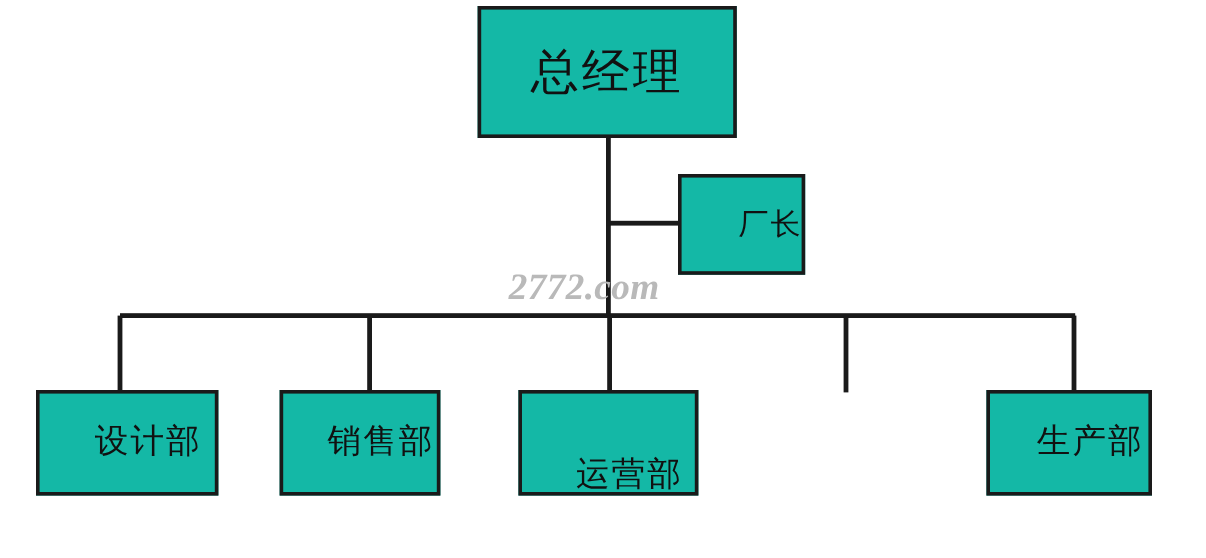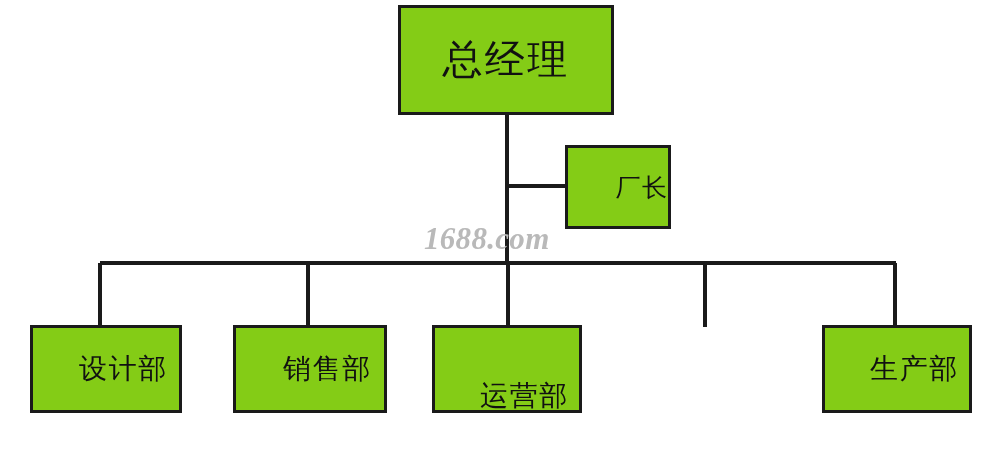--- a/index.html
+++ b/index.html
@@ -15,21 +15,21 @@
     width: 1005px;
     height: 465px;
     background: #ffffff;
     overflow: hidden;
   }
 
   
   .node {
     position: absolute;
     box-sizing: border-box;
-    background: #84cc16;
+    background: #14b8a6;
     border: 3px solid #1a1a1a;
     display: flex;
     align-items: center;
     justify-content: center;
     z-index: 3;
   }
   .node .node-label {
     font-family: "Liberation Serif", "DejaVu Serif", serif;
     color: #111111;
     white-space: nowrap;
@@ -40,24 +40,24 @@
   .node.root        { left: 398px; top: 5px;   width: 216px; height: 110px; }
   .node.root .node-label { font-size: 40px; }
 
   .node.factory     { left: 565px; top: 145px; width: 106px; height: 84px; border-width: 3px; }
   .node.factory .node-label { font-size: 25px; margin-left: 48px; }
 
   .node.dept        { top: 325px; height: 88px; }
   .node.dept .node-label { font-size: 28px; margin-left: 35px; }
 
   .node.dept-0 { left: 30px;  width: 152px; }
-  .node.dept-1 { left: 233px; width: 154px; }
+  .node.dept-1 { left: 233px; width: 134px; }
   .node.dept-2 { left: 432px; width: 150px; align-items: flex-end; }
   .node.dept-3 { left: 635px; width: 150px; }
-  .node.dept-4 { left: 822px; width: 150px; text-align: right; }
+  .node.dept-4 { left: 822px; width: 138px; text-align: right; }
 
   
   .line {
     position: absolute;
     background: #1a1a1a;
     z-index: 1;
   }
   
   .line.trunk      { left: 505px; top: 115px; width: 4px;  height: 150px; }
   
@@ -97,21 +97,21 @@
   <div class="line trunk"></div>
   <div class="line branch-fac"></div>
   <div class="line bus"></div>
 
   <div class="line drop drop-0"></div>
   <div class="line drop drop-1"></div>
   <div class="line drop drop-2"></div>
   <div class="line drop drop-3"></div>
   <div class="line drop drop-4"></div>
 
-  <div class="watermark">1688.com</div>
+  <div class="watermark">2772.com</div>
 
   <div class="node root">
     <span class="node-label">总经理</span>
   </div>
 
   <div class="node factory">
     <span class="node-label">厂长</span>
   </div>
 
   <div class="node dept dept-0">

